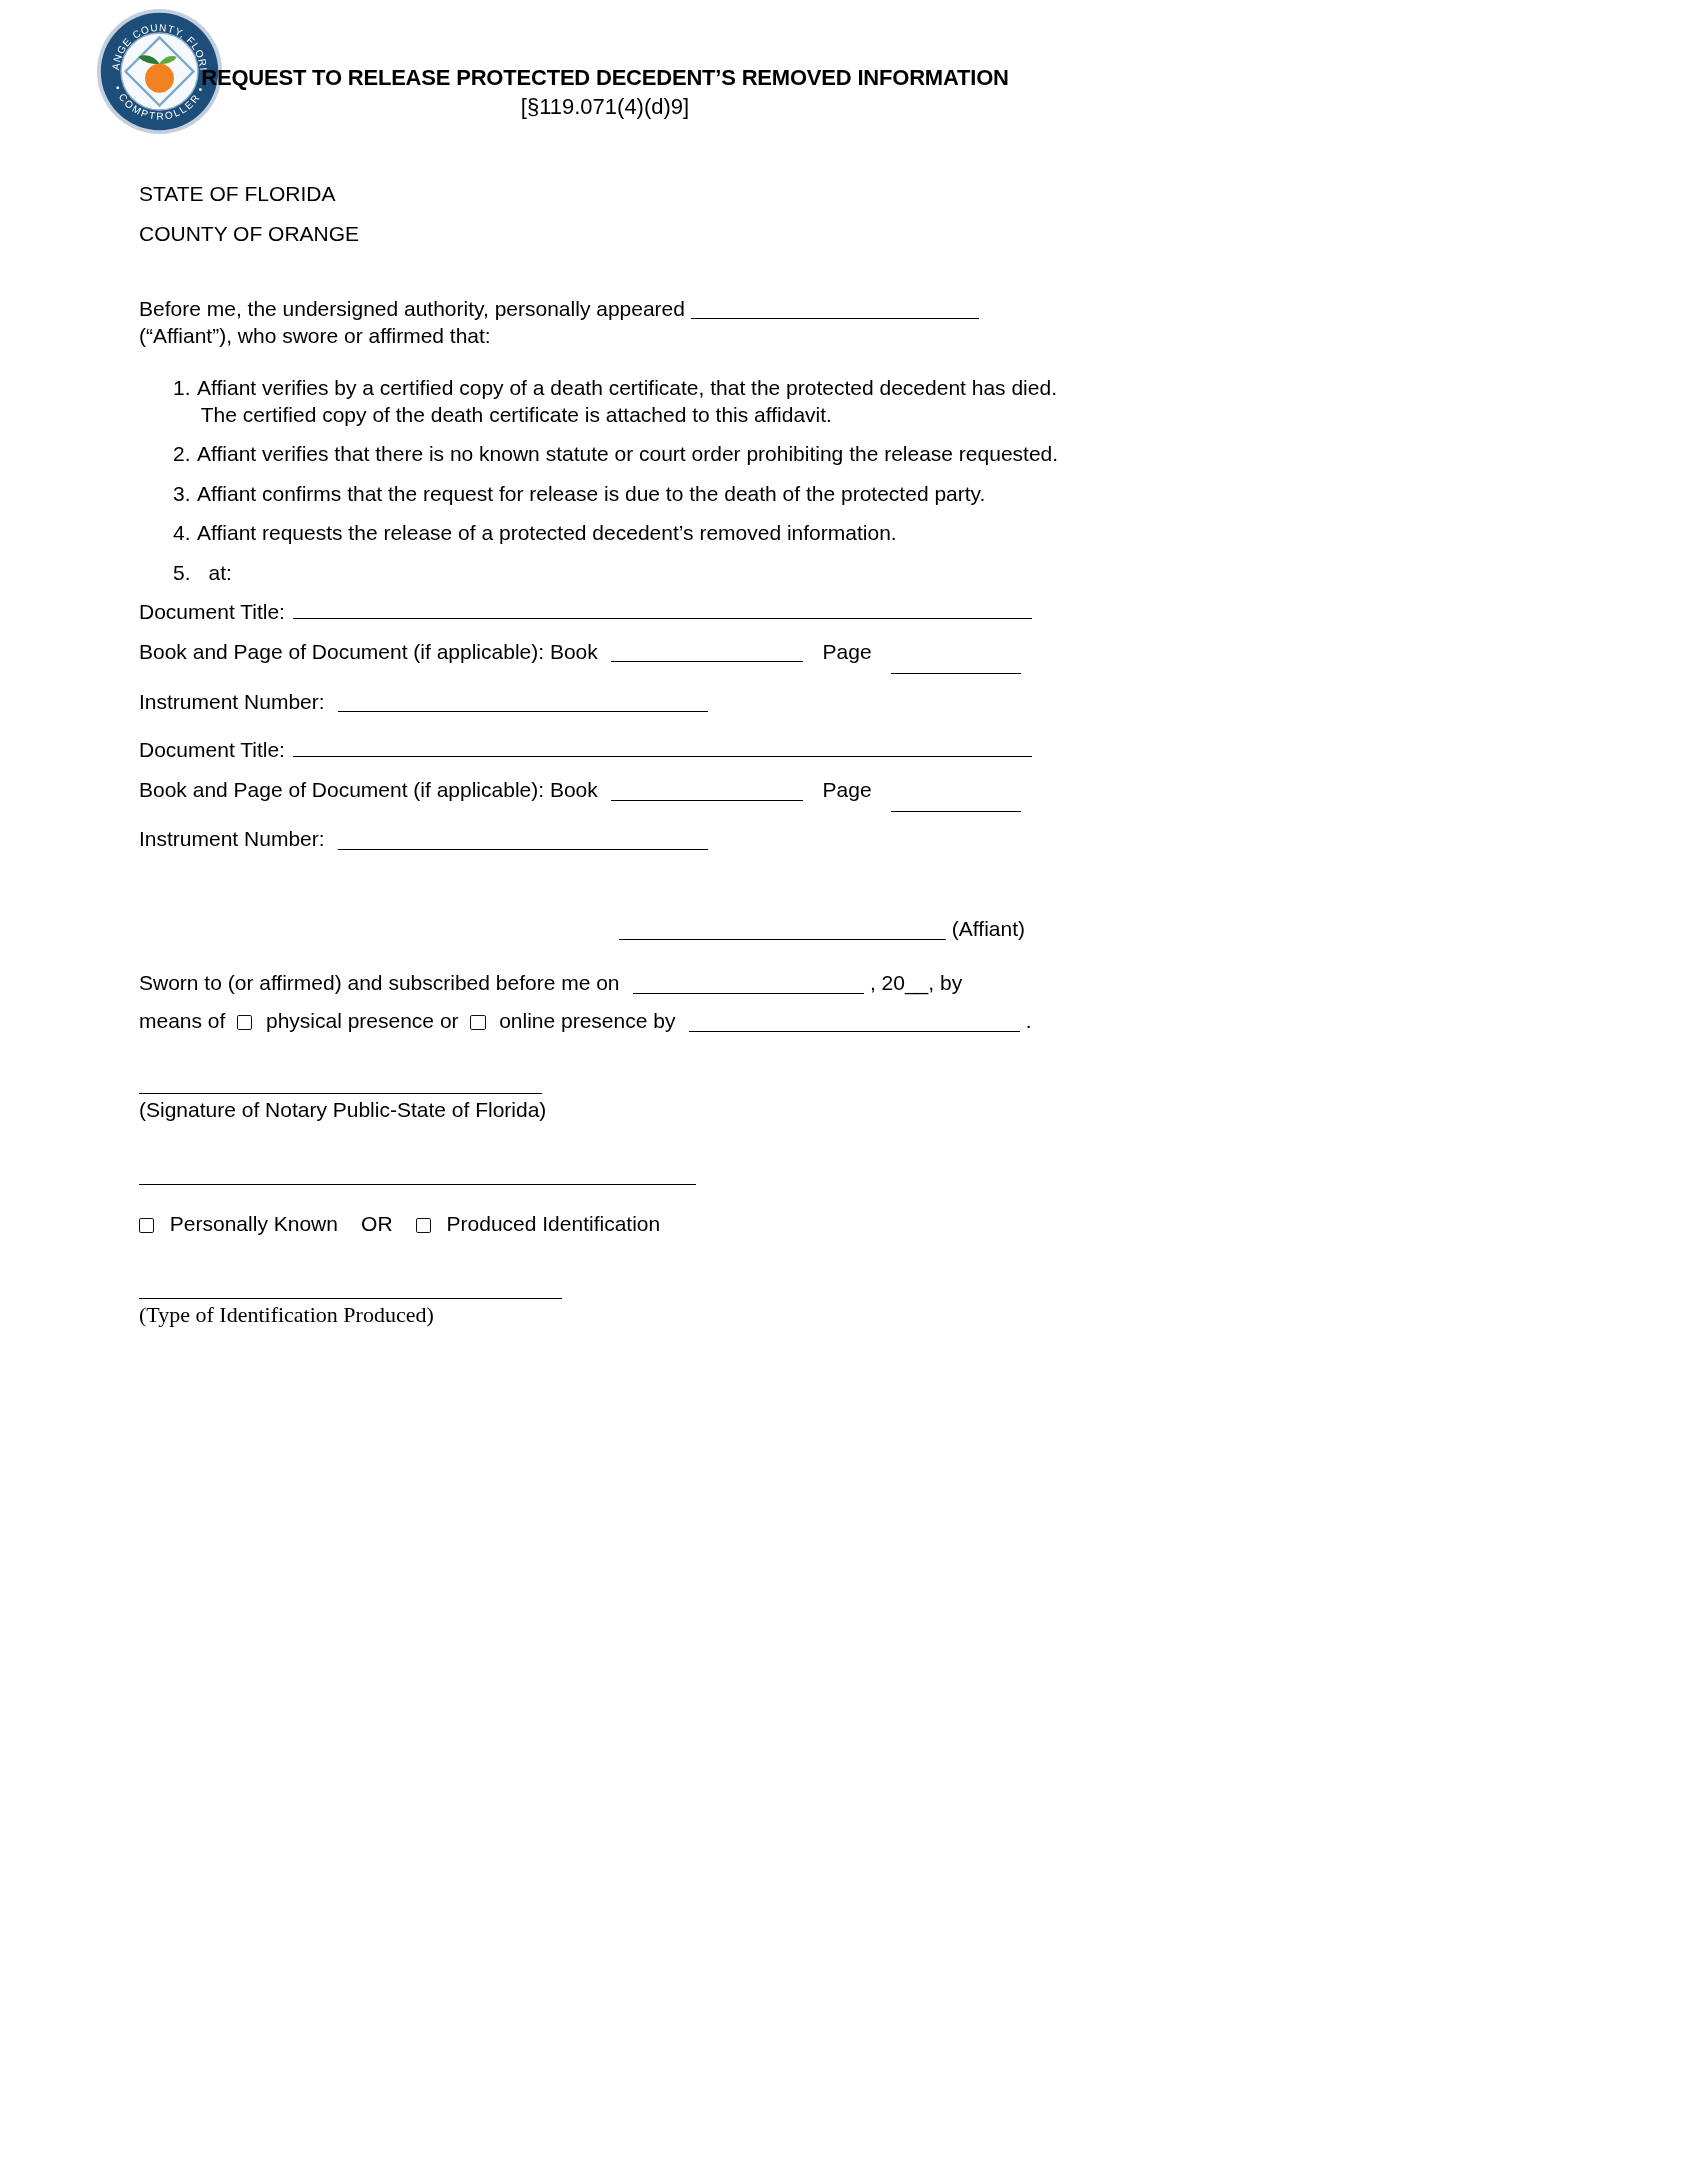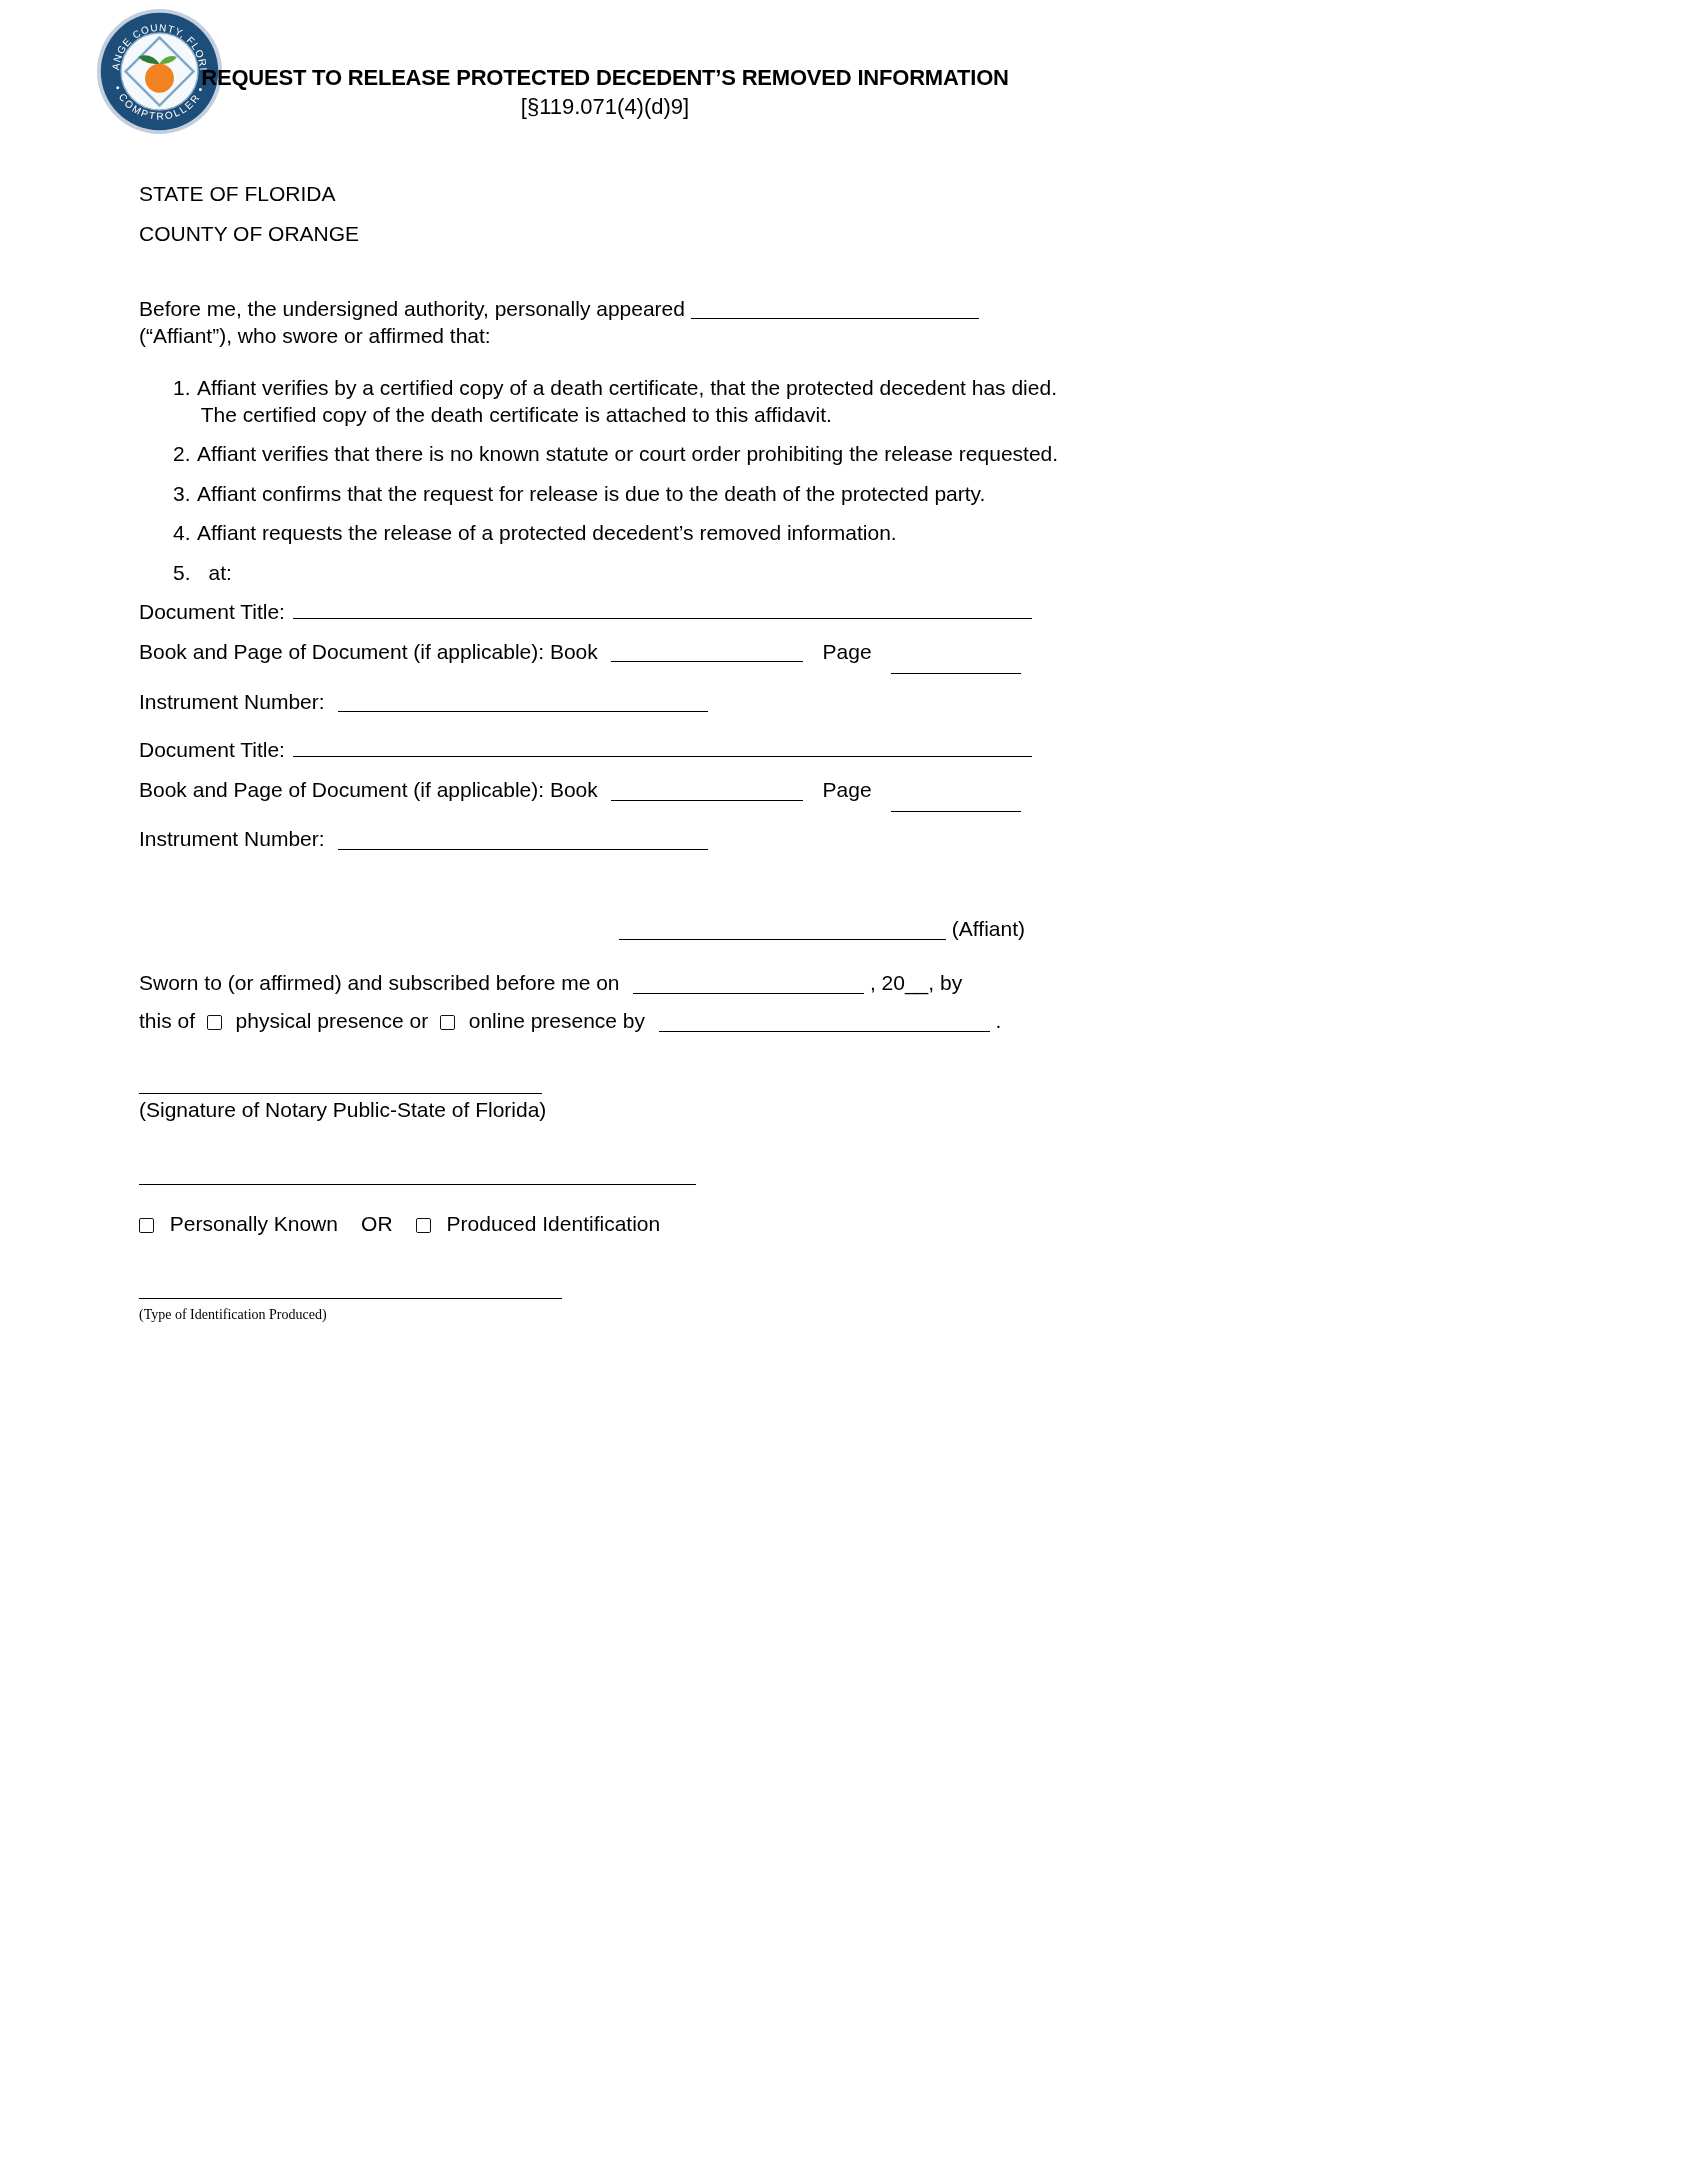--- a/index.html
+++ b/index.html
@@ -108,21 +108,21 @@
   .rule-notary-name { margin-top: 35px; width: 557px; }
   .rule-id-type { margin-top: 35px; width: 423px; }
   .caption { white-space: nowrap; padding-top: 1.9px; }
 
   .kn-row { margin-top: 25px; white-space: nowrap; }
   .kn-row .checkbox { margin-right: 9.6px; }
   .kn-or { margin: 0 17.3px; }
 
   .serif {
     font-family: "Liberation Serif", serif;
-    font-size: 14px;
+    font-size: 22px;
   }
 </style>
 </head>
 <body>
 
 <div class="page">
 
   <div class="seal">
     <svg viewBox="0 0 132 132" width="127" height="127" style="font-size:22px">
       <defs>
@@ -227,21 +227,21 @@
       <span class="blank w340"></span>
       <span>(Affiant)</span>
     </div>
 
     <div class="line sworn-line">
       <span>Sworn to (or affirmed) and subscribed before me on</span>
       <span class="blank w240" style="margin-left:7.7px;"></span>
       <span>, 20__, by</span>
     </div>
     <div class="line means-line">
-      <span>this of</span>
+      <span>means of</span>
       <span class="checkbox"></span>
       <span>physical presence or</span>
       <span class="checkbox"></span>
       <span>online presence by</span>
       <span class="blank w345" style="margin-left:7.7px;"></span>
       <span>.</span>
     </div>
 
     <div class="sig-rule rule-notary-sig"></div>
     <div class="line caption">(Signature of Notary Public-State of Florida)</div>

